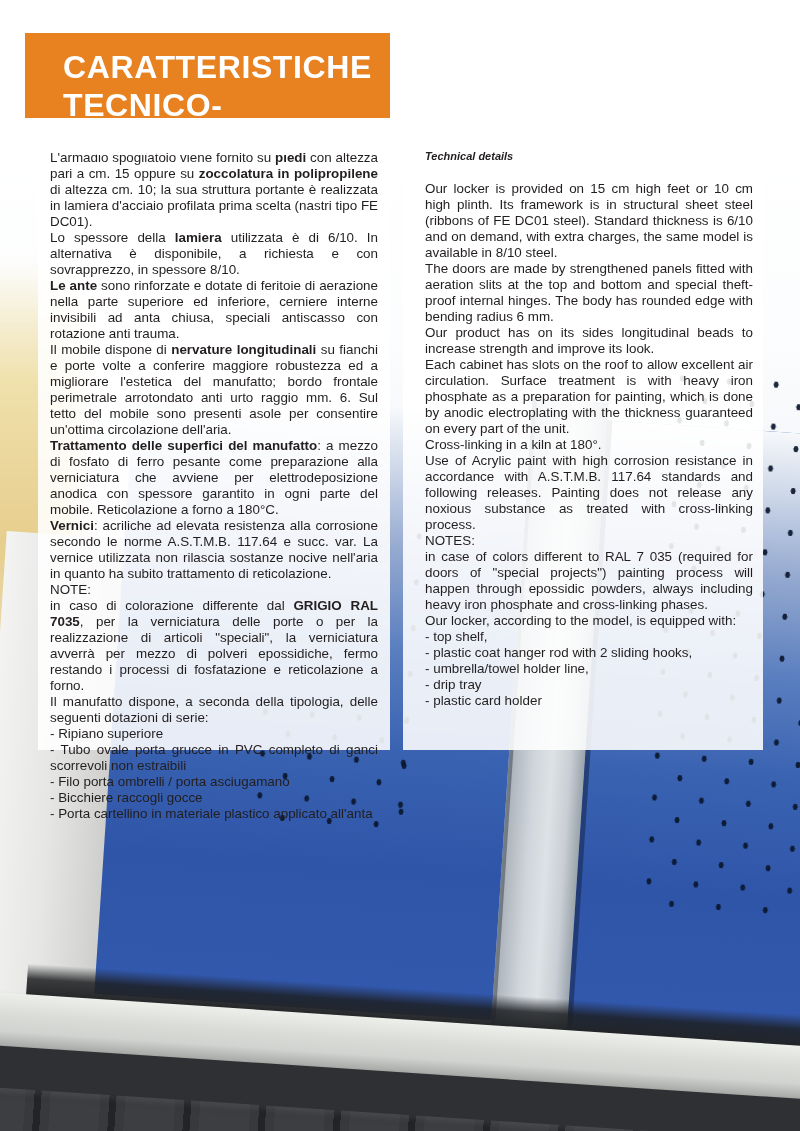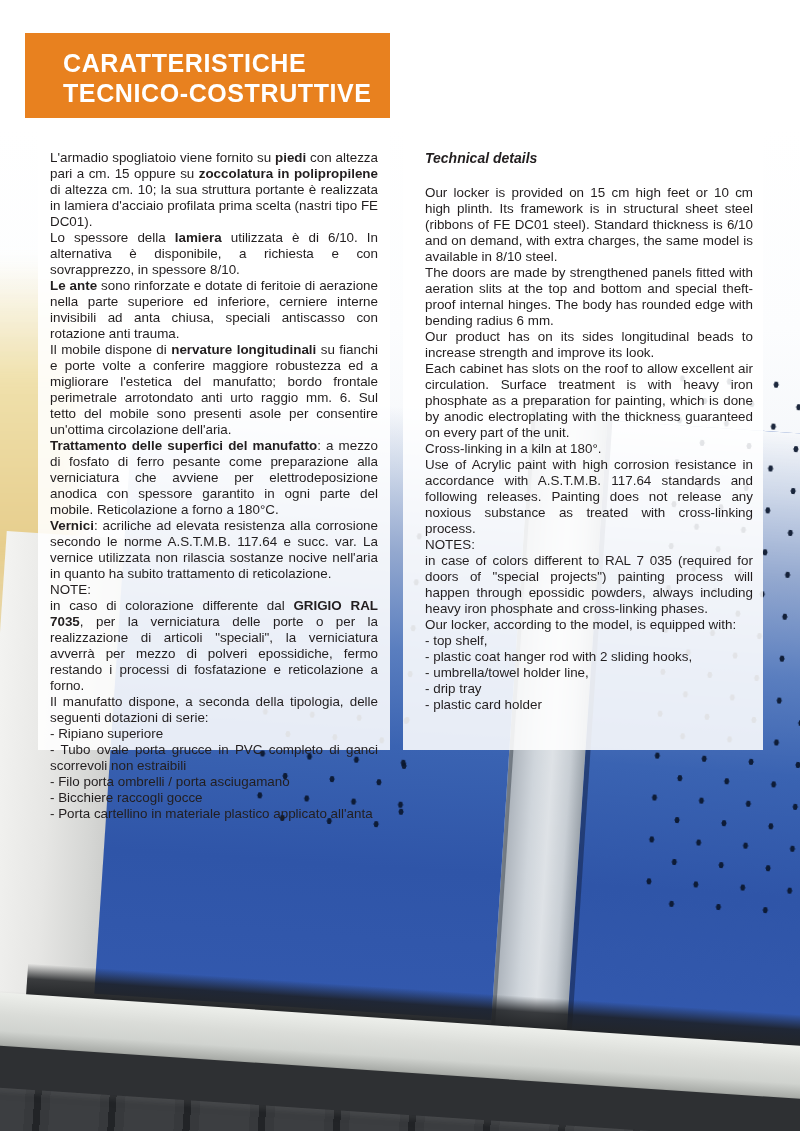--- a/index.html
+++ b/index.html
@@ -7,21 +7,21 @@
     position:relative;width:800px;height:1131px;margin:0 auto;
     background:#ffffff;overflow:hidden;
     font-family:"Liberation Sans",sans-serif;
   }
   
   .header-banner{
     position:absolute;left:25px;top:33px;width:365px;height:85px;
     box-sizing:border-box;padding:15px 0 0 38px;z-index:3;
   }
   .header-banner h1{
-    margin:0;color:#fff;font-size:25px;line-height:1.2;font-weight:bold;letter-spacing:.6px;
+    margin:0;color:#fff;font-size:32px;line-height:1.2;font-weight:bold;letter-spacing:.6px;
   }
   
   .photo{position:absolute;left:0;top:128px;width:800px;height:1003px;overflow:hidden;z-index:0;}
   .wall{position:absolute;inset:0;
     background:linear-gradient(180deg,#ffffff 0%,#fcfdfe 20%,#eef1f6 46%,#e0e6ef 68%,#d9e0ea 100%);}
   .beige-band{position:absolute;left:-38px;top:130px;width:118px;height:560px;
     background:linear-gradient(180deg,rgba(240,225,170,0) 0%,#efe0ab 22%,#e6cd8c 52%,rgba(240,225,170,0) 100%);
     filter:blur(9px);}
   .tilt{position:absolute;inset:0;transform:rotate(3.8deg);transform-origin:400px 820px;}
   .left-wall{position:absolute;left:-20px;top:430px;width:132px;height:480px;
@@ -58,21 +58,21 @@
     box-shadow:inset 0 4px 5px rgba(255,255,255,.07), inset 0 -10px 20px rgba(0,0,0,.35);
     border-radius:10px 10px 0 0;}
   
   .panel{position:absolute;top:128px;height:622px;background:rgba(255,255,255,.88);z-index:2;box-sizing:border-box;}
   .col-left{left:38px;width:352px;padding:22px 12px 0 12px;}
   .col-right{left:403px;width:360px;padding:22px 10px 0 22px;}
   .body-text{font-size:13.4px;line-height:16px;color:#221e1f;text-align:justify;margin:0;}
   .body-text .b{font-weight:bold;}
   .mt{}
   .italic{}
-  .col-heading{font-size:14px;font-weight:bold;font-style:italic;color:#221e1f;margin:0 0 19px 0;}
+  .col-heading{font-size:11px;font-weight:bold;font-style:italic;color:#221e1f;margin:0 0 19px 0;}
 </style>
 </head>
 <body>
 
 <div id="page">
 
   <div class="photo">
     <div class="wall"></div>
     <div class="beige-band"></div>
     <div class="tilt">

